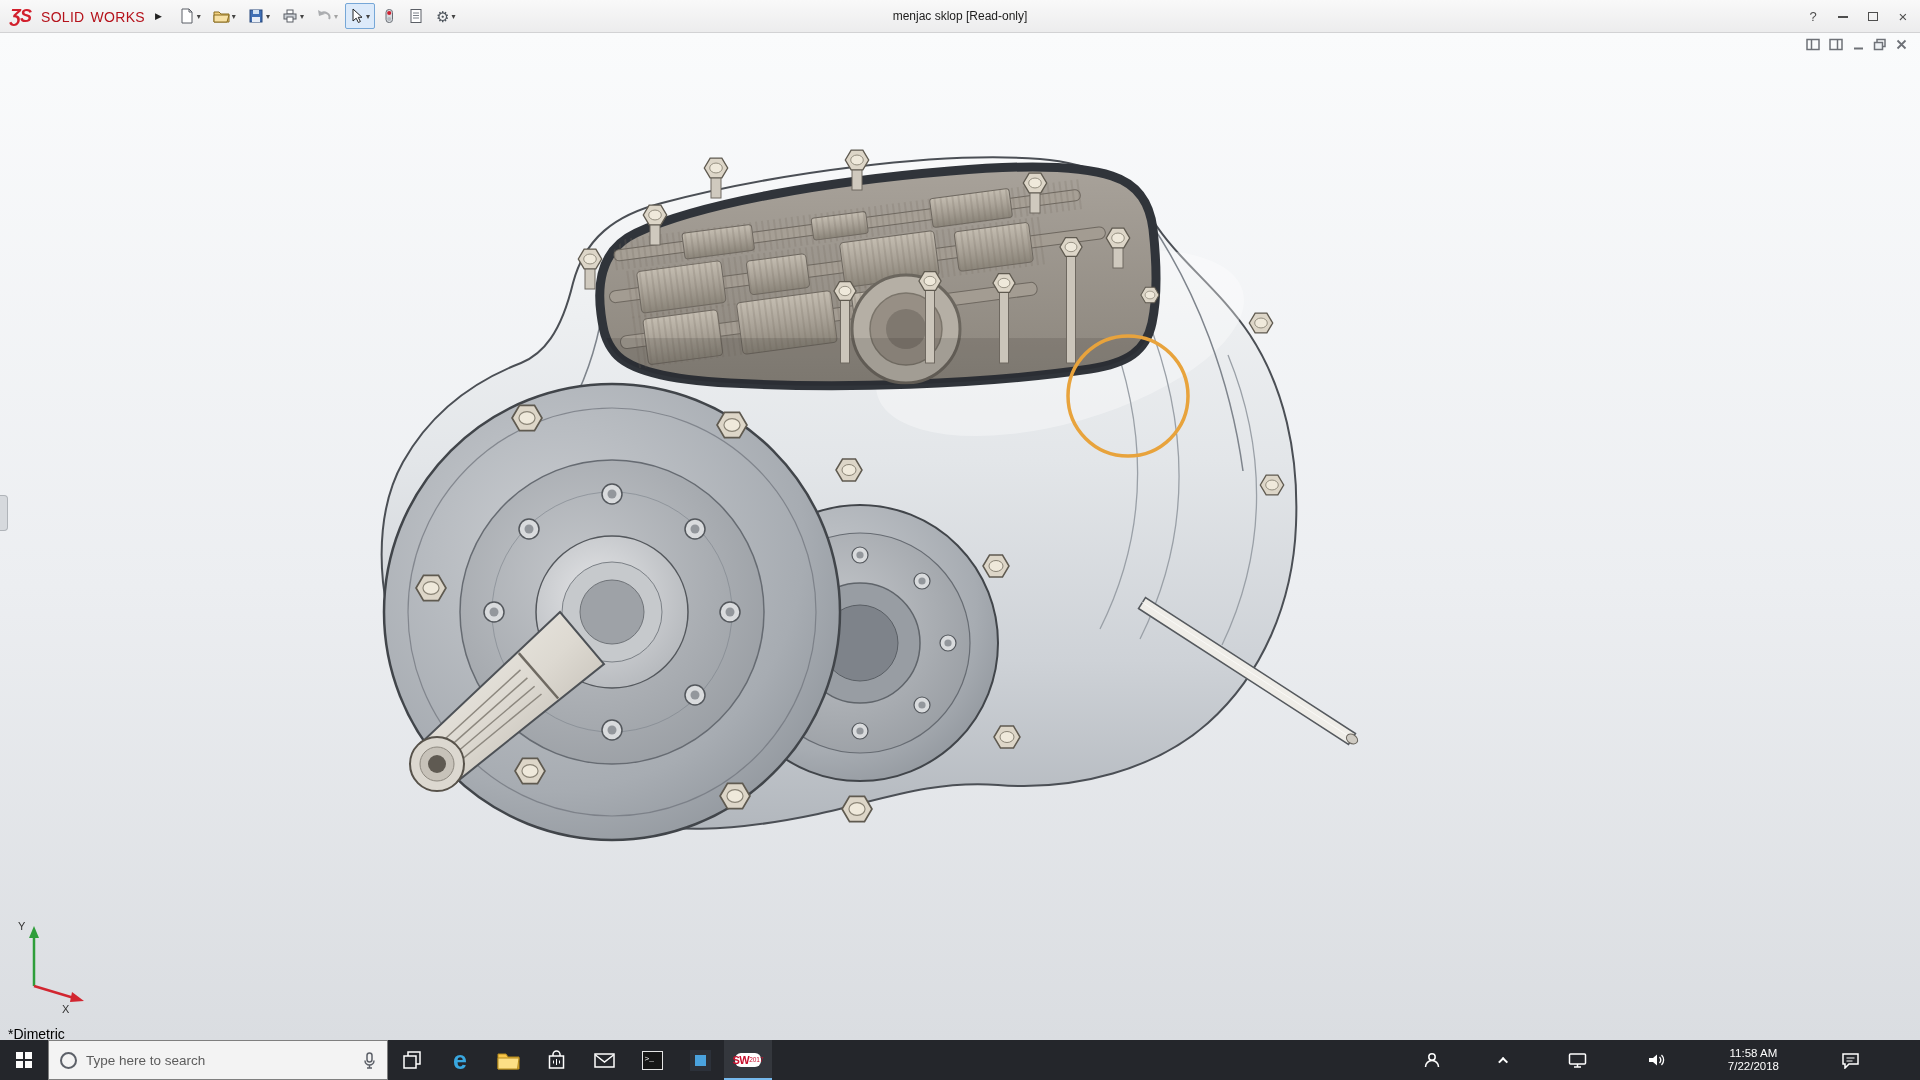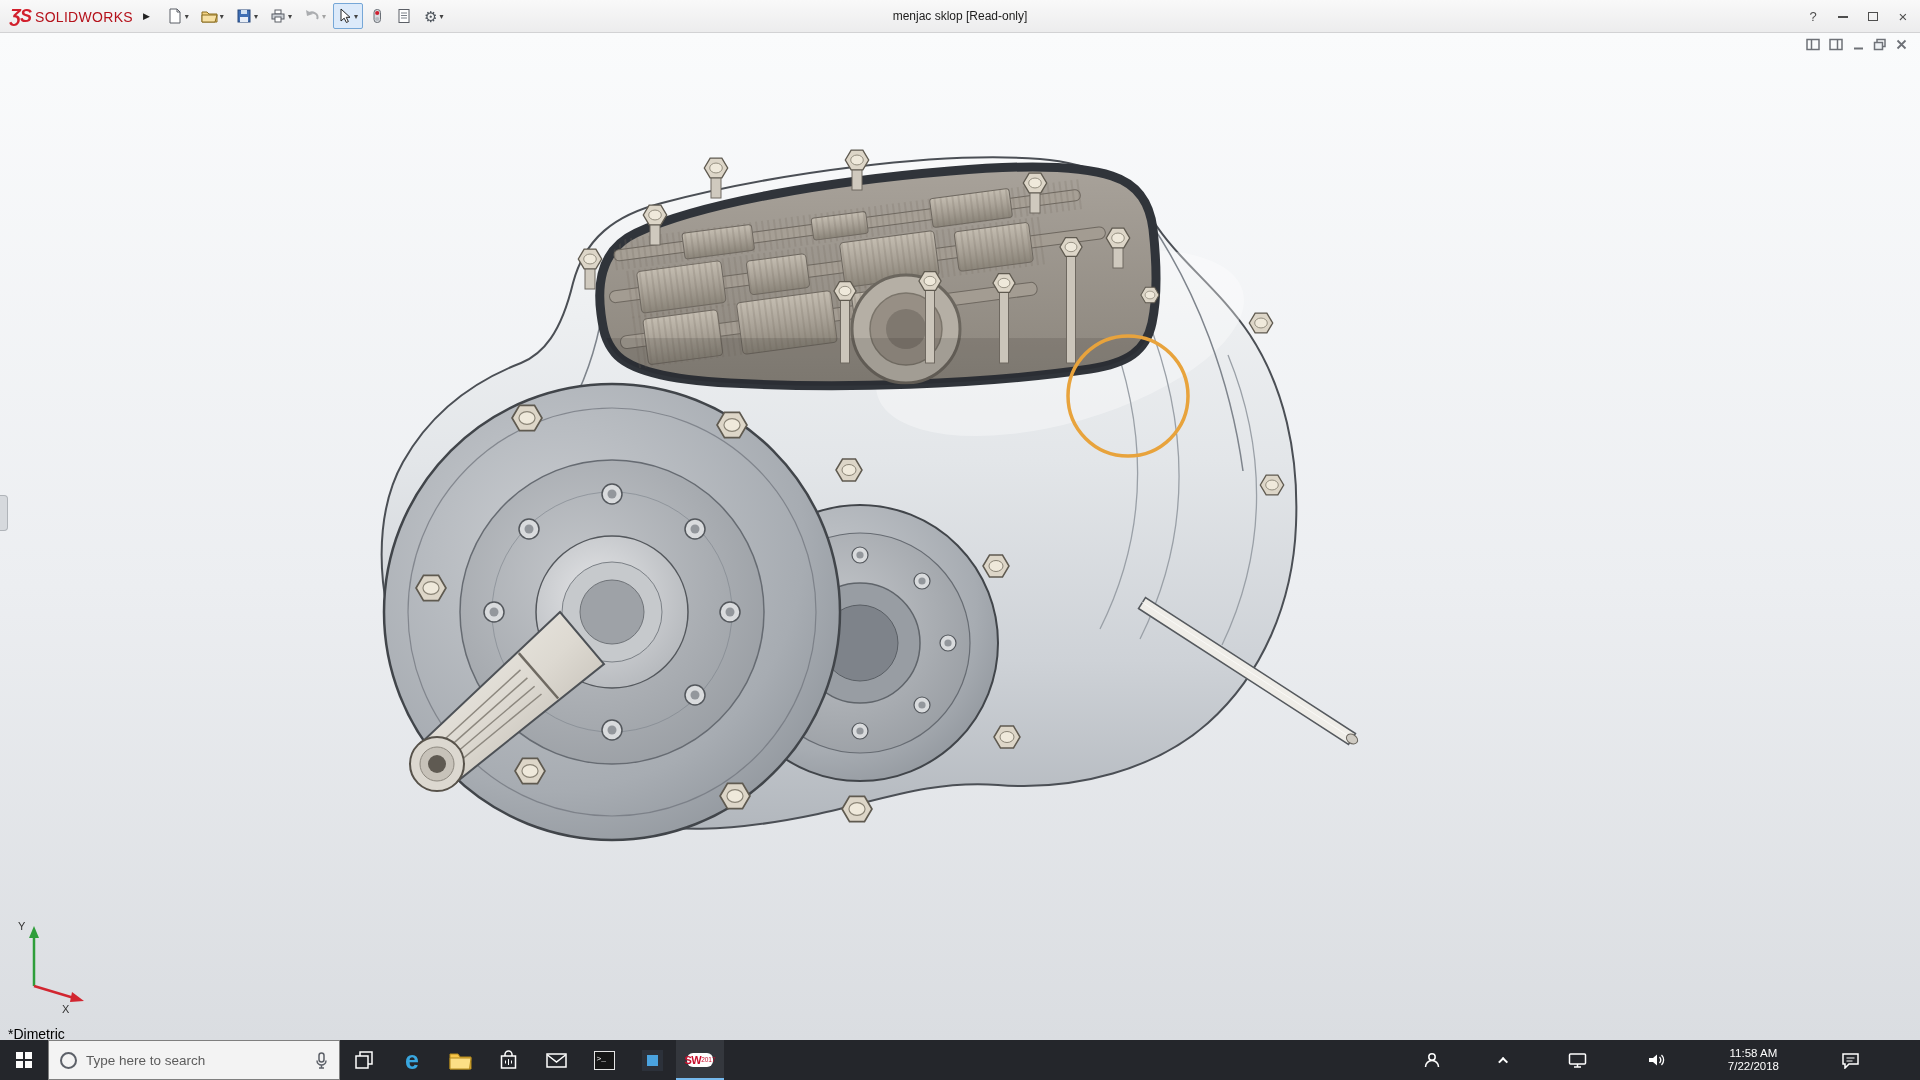--- a/index.html
+++ b/index.html
@@ -1,20 +1,20 @@
 <!DOCTYPE html>
 <html><head>
 <meta charset="utf-8">
 <style>
   * { margin:0; padding:0; box-sizing:border-box; }
   html,body { width:1920px; height:1080px; overflow:hidden; font-family:"Liberation Sans", sans-serif; background:#eceef0; }
 
   
   .titlebar { position:absolute; top:0; left:0; right:0; height:33px; background:linear-gradient(#f9f9f9,#ececed); border-bottom:1px solid #d2d2d4; display:flex; align-items:center; z-index:10; }
-  .brand { display:flex; align-items:baseline; padding:0 6px 0 10px; white-space:nowrap; }
+  .brand { display:flex; align-items:baseline; padding:0 6px 0 10px; white-space:nowrap;gap:6px; }
   .brand-mark { color:#d21f2c; font-weight:bold; font-style:italic; font-size:18px; letter-spacing:-1px; }
   .brand-bold { color:#b5121b; font-weight:400; font-size:14px; margin-left:4px; letter-spacing:.3px; }
   .brand-light { color:#b5121b; font-weight:400; font-size:14px; letter-spacing:.3px; }
   .flyout { font-size:9px; color:#222; margin:0 12px 0 4px; }
   .toolbar { display:flex; align-items:center; gap:2px; }
   .tb-btn { height:26px; display:flex; align-items:center; justify-content:center; gap:2px; padding:0 4px; border:1px solid transparent; border-radius:2px; background:transparent; }
   .tb-btn.active { border-color:#76a7d7; background:#dceafa; }
   .tb-btn.disabled { opacity:.45; }
   .caret { font-size:8px; color:#444; }
   .gear-glyph { font-size:15px; color:#4e555d; line-height:1; }
@@ -32,21 +32,21 @@
   .doc-controls svg { display:block; }
   .left-tab { position:absolute; left:0; top:462px; width:8px; height:36px; background:#d6d9dd; border:1px solid #b0b4b9; border-left:none; border-radius:0 4px 4px 0; }
   .view-label { position:absolute; left:8px; bottom:-2px; font-size:14px; color:#000; }
   .triad { position:absolute; left:16px; bottom:26px; }
 
   
   .taskbar { position:absolute; bottom:0; left:0; right:0; height:40px; background:#24262b; display:flex; align-items:stretch; color:#fff; z-index:10; }
   .start { width:48px; display:flex; align-items:center; justify-content:center; }
   .win-logo { display:grid; grid-template-columns:7px 7px; grid-template-rows:7px 7px; gap:1.5px; }
   .win-logo span { background:#fdfdfd; }
-  .search { width:292px; background:#f3f3f3; border:1px solid #7f7f7f; display:flex; align-items:center; gap:9px; padding:0 11px; }
+  .search { width:340px; background:#f3f3f3; border:1px solid #7f7f7f; display:flex; align-items:center; gap:9px; padding:0 11px; }
   .cortana-ring { width:17px; height:17px; border-radius:50%; border:2px solid #5c6068; flex:none; }
   .search input { border:none; background:transparent; outline:none; flex:1; font-size:13.5px; color:#444; font-family:"Liberation Sans", sans-serif; }
   .search input::placeholder { color:#5c5c5c; opacity:1; }
   .task-btn { width:48px; display:flex; align-items:center; justify-content:center; position:relative; }
   .task-btn.active { background:#34373d; box-shadow:inset 0 -2px 0 #76b9ed; }
   .edge-e { font-size:25px; font-weight:bold; color:#39a7e0; line-height:1; }
   .cmd-tile { width:21px; height:19px; background:#161616; border:1px solid #e4e4e4; color:#fff; font-size:8px; display:flex; align-items:flex-start; padding:2px; font-family:"Liberation Mono", monospace; }
   .app-tile { width:21px; height:21px; background:#2c313a; display:flex; align-items:center; justify-content:center; }
   .app-tile i { width:11px; height:11px; background:#4aa3e0; display:block; }
   .sw-tile { width:26px; height:14px; background:#fff; border-radius:6px; display:flex; flex-direction:row; align-items:center; justify-content:center; line-height:1; }

